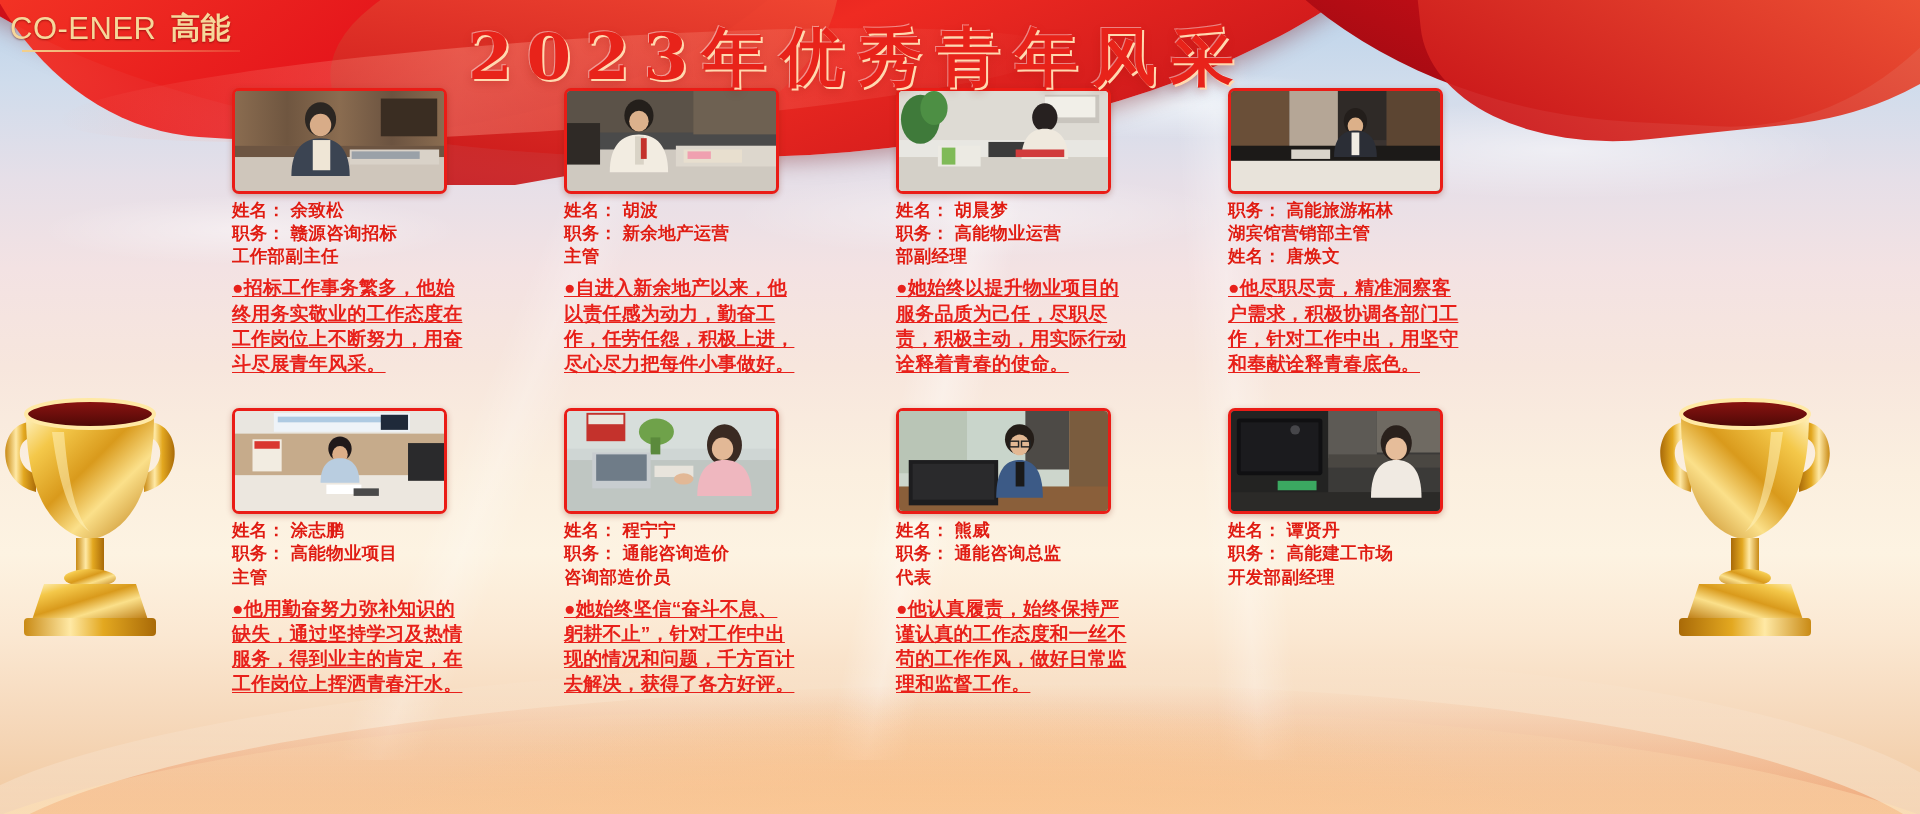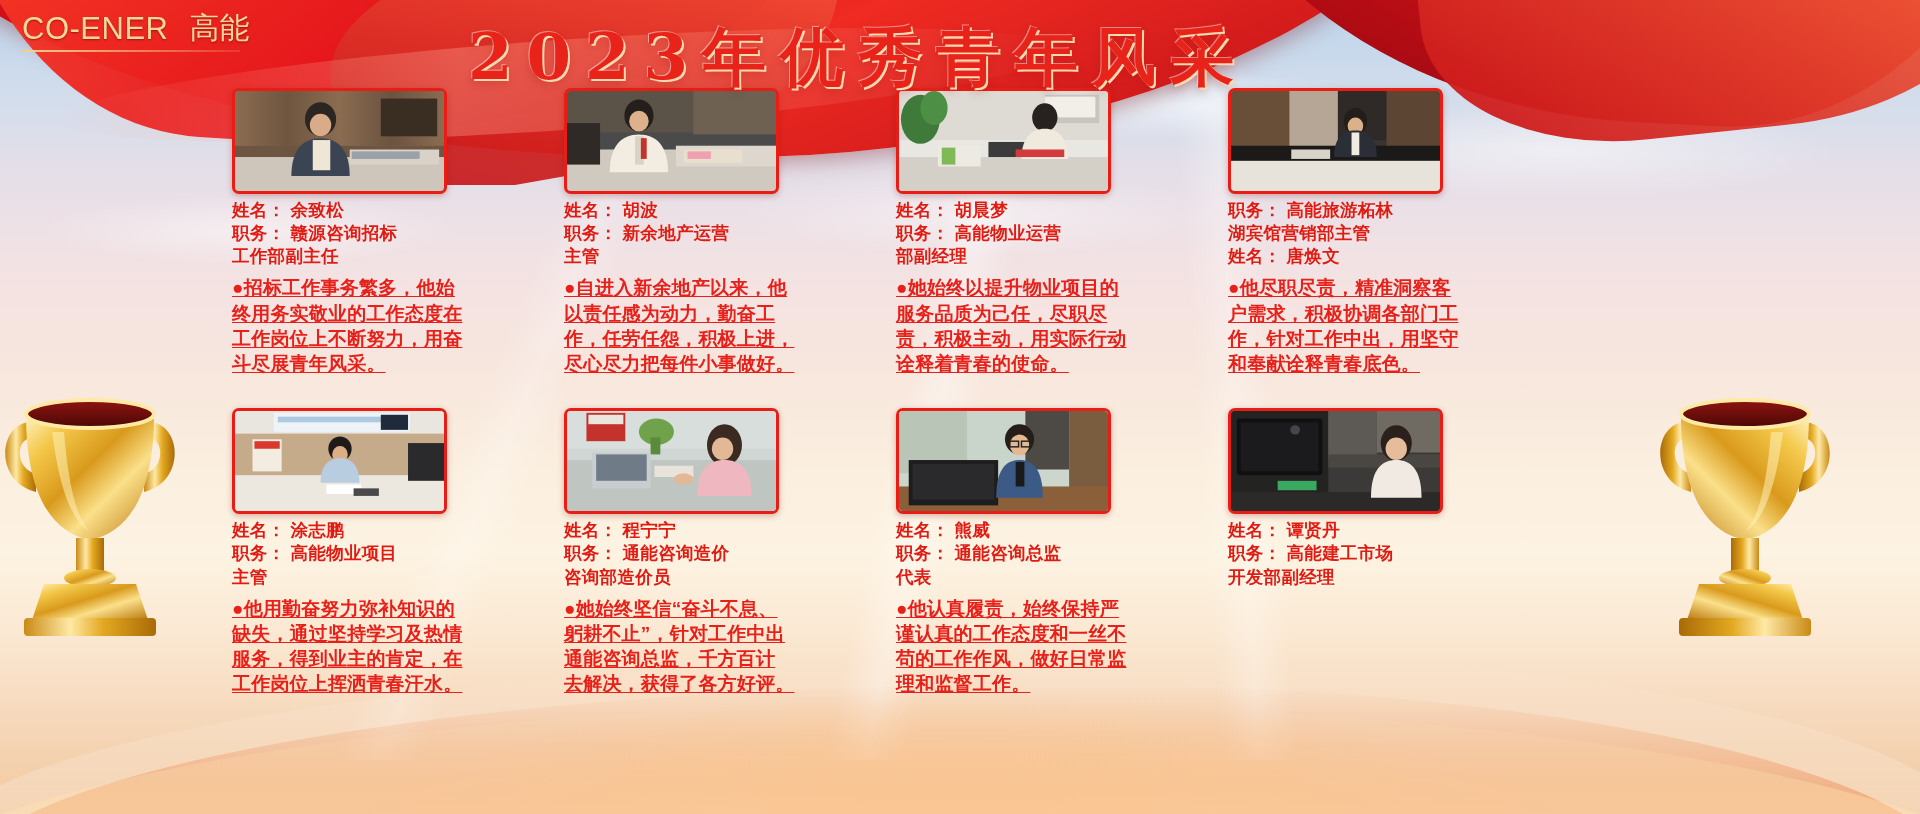--- a/index.html
+++ b/index.html
@@ -100,32 +100,32 @@
   }
   .rb-sheen{
     position:absolute; left:60px; top:40px; width:1000px; height:90px;
     background:linear-gradient(100deg, rgba(255,255,255,0), rgba(255,170,150,.35) 40%, rgba(255,255,255,0));
     border-radius:50%;
     transform:rotate(-4deg);
   }
 
   
   .logo{
-    position:absolute; left:22px; top:8px; z-index:12;
-    display:flex; align-items:center; gap:19px;
+    position:absolute; left:10px; top:8px; z-index:12;
+    display:flex; align-items:center; gap:12px;
     color:#f3cf8a; white-space:nowrap;
   }
   .logo .logo-mark{
     font-size:31px; letter-spacing:.5px; font-weight:400;
     font-family:"Liberation Sans", sans-serif;
     color:#f6d79a;
     text-shadow:0 1px 2px rgba(90,0,0,.5);
   }
   .logo .logo-cn{
-    font-size:30px; font-weight:400; margin-left:2px;
+    font-size:30px; font-weight:700; margin-left:2px;
     color:#f6d79a; text-shadow:0 1px 2px rgba(90,0,0,.5);
   }
   .logo-underline{
     position:absolute; left:22px; top:50px; width:218px; height:2px;
     background:linear-gradient(90deg,#f3cf8a,rgba(243,207,138,.15)); z-index:12;
   }
 
   
   .title{
     position:absolute; left:0; top:14px; width:1716px; text-align:center; z-index:11;
@@ -441,21 +441,21 @@
         <path d="M134 90 C134 62 146 52 162 52 C178 52 190 62 190 90 Z" fill="#efb7bf"></path>
         <ellipse cx="120" cy="72" rx="10" ry="6" fill="#e2b896"></ellipse>
       </svg>
     </div>
     <div class="info">
       <div class="line">姓名： 程宁宁</div>
       <div class="line">职务： 通能咨询造价
 咨询部造价员</div>
       <div class="desc">●她始终坚信“奋斗不息、
 躬耕不止”，针对工作中出
-通能咨询总监，千方百计
+现的情况和问题，千方百计
 去解决，获得了各方好评。</div>
     </div>
   </div>
 
   <div class="card">
     <div class="photo-frame">
       <svg class="photo" viewBox="0 0 215 106" preserveAspectRatio="none">
         <rect width="215" height="106" fill="#cdd6cc"></rect>
         <rect x="0" y="0" width="70" height="66" fill="#b9c5b6"></rect>
         <rect x="70" y="0" width="60" height="60" fill="#c9d5cb"></rect>

